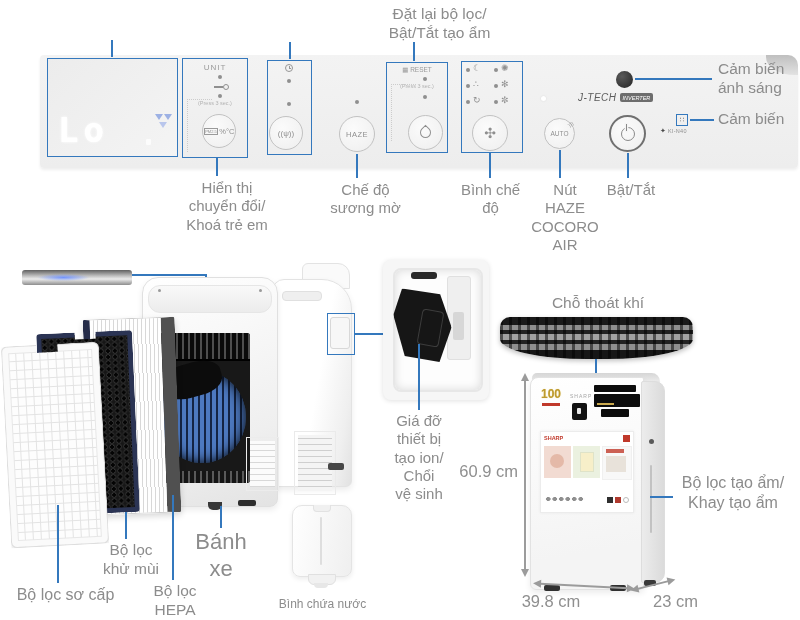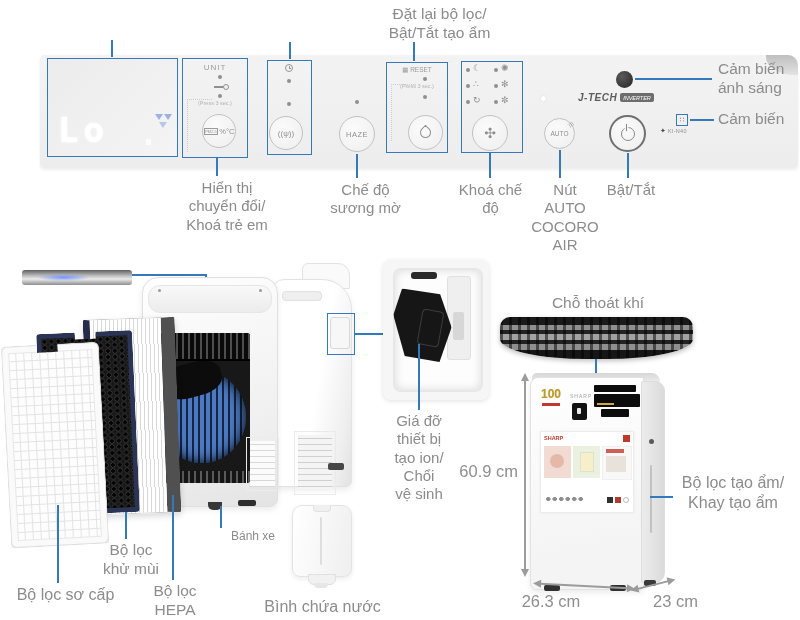--- a/index.html
+++ b/index.html
@@ -131,21 +131,21 @@
     <span>✣</span>
   </div>
 
   <div class="abs" style="left:541px;top:96px;width:5px;height:5px;border-radius:50%;background:#fff;box-shadow:0 0 2px #d8d8d8;"></div>
   <div class="pbtn" style="left:544px;top:118px;width:31px;height:31px;font-size:6.5px;">
     <span>AUTO</span>
     <span style="position:absolute;right:1px;top:2px;font-size:5px;transform:rotate(-40deg);">)))</span>
   </div>
 
   <div class="abs" style="left:578px;top:92px;display:flex;align-items:center;gap:3px;">
-    <span style="font-size:10px;font-weight:bold;font-style:italic;color:#5d5d5d;letter-spacing:.5px;">J-TECH</span>
+    <span style="font-size:10px;font-weight:normal;font-style:italic;color:#5d5d5d;letter-spacing:.5px;">J-TECH</span>
     <span style="font-size:5.5px;font-style:italic;color:#fff;background:#6d6d6d;padding:1.5px 3px;border-radius:2px;">INVERTER</span>
   </div>
 
   <div class="abs" style="left:616px;top:71px;width:17px;height:17px;border-radius:50%;background:radial-gradient(circle at 35% 32%,#5a5a5a,#232323);"></div>
   <div class="pbtn" style="left:609px;top:115px;width:37px;height:37px;border:2.5px solid #707070;">
     <span class="pwr"></span>
   </div>
 
   <div class="abs" style="left:660px;top:127px;display:flex;align-items:center;gap:2px;">
     <span style="font-size:7px;color:#4a4a4a;">✦</span>
@@ -165,24 +165,24 @@
 ánh sáng</div>
   <div class="lbl left" style="left:718px;top:110px;width:82px;font-size:15.5px;">Cảm biến</div>
   <div class="bl" style="left:635px;top:78px;width:77px;height:1.5px;"></div>
   <div class="bl" style="left:690px;top:119px;width:24px;height:1.5px;"></div>
 
   <div class="lbl" style="left:168px;top:179px;width:118px;">Hiển thị
 chuyển đổi/
 Khoá trẻ em</div>
   <div class="lbl" style="left:318px;top:181px;width:95px;">Chế độ
 sương mờ</div>
-  <div class="lbl" style="left:443px;top:181px;width:95px;">Khoá chế
+  <div class="lbl" style="left:443px;top:181px;width:95px;">Bình chế
 độ</div>
   <div class="lbl" style="left:527px;top:181px;width:76px;">Nút
-AUTO
+HAZE
 COCORO
 AIR</div>
   <div class="lbl" style="left:597px;top:181px;width:68px;">Bật/Tắt</div>
   <div class="bl" style="left:216px;top:158px;width:1.5px;height:18px;"></div>
   <div class="bl" style="left:356px;top:154px;width:1.5px;height:24px;"></div>
   <div class="bl" style="left:489px;top:153px;width:1.5px;height:25px;"></div>
   <div class="bl" style="left:559px;top:150px;width:1.5px;height:28px;"></div>
   <div class="bl" style="left:627px;top:153px;width:1.5px;height:25px;"></div>
 
   <div class="abs" style="left:22px;top:270px;width:110px;height:15px;border-radius:3px;
@@ -239,21 +239,21 @@
 
   <div class="bl" style="left:57px;top:505px;width:1.5px;height:78px;z-index:5;"></div>
   <div class="lbl" style="left:8px;top:585px;width:115px;font-size:16px;">Bộ lọc sơ cấp</div>
   <div class="bl" style="left:125px;top:512px;width:1.5px;height:27px;z-index:5;"></div>
   <div class="lbl" style="left:95px;top:541px;width:72px;font-size:15.5px;">Bộ lọc
 khử mùi</div>
   <div class="bl" style="left:172px;top:495px;width:1.5px;height:85px;z-index:5;"></div>
   <div class="lbl" style="left:140px;top:582px;width:70px;font-size:15.5px;">Bộ lọc
 HEPA</div>
   <div class="bl" style="left:220px;top:506px;width:1.5px;height:22px;z-index:5;"></div>
-  <div class="lbl" style="left:185px;top:529px;width:72px;font-size:12px;margin-left:32px;">Bánh xe</div>
+  <div class="lbl" style="left:185px;top:529px;width:72px;font-size:22px;">Bánh xe</div>
 
   <div class="abs" style="left:272px;top:263px;width:82px;height:238px;">
     <div style="position:absolute;left:30px;top:0;width:46px;height:24px;background:#fafafa;border:1px solid #e3e3e3;border-radius:6px 12px 0 0;"></div>
     <div style="position:absolute;left:0;top:16px;width:78px;height:206px;
          background:linear-gradient(100deg,#ffffff 55%,#efefef 85%,#e2e2e2);
          border:1px solid #e3e3e3;border-radius:12px 30px 6px 6px;box-shadow:0 3px 6px rgba(0,0,0,.08);"></div>
     <div style="position:absolute;left:10px;top:28px;width:38px;height:8px;background:#efefef;border:1px solid #e0e0e0;border-radius:4px;"></div>
     <div style="position:absolute;left:58px;top:54px;width:18px;height:30px;border:1px solid #d8d8d8;border-radius:3px;background:#f7f7f7;"></div>
     <div style="position:absolute;left:22px;top:168px;width:34px;height:56px;background:#f4f4f4;border:1px solid #eaeaea;
          background-image:repeating-linear-gradient(180deg,#cfcfcf 0 1px,transparent 1px 6px);background-clip:content-box;padding:3px;"></div>
@@ -282,21 +282,21 @@
 vệ sinh</div>
 
   <div class="abs" style="left:292px;top:505px;width:58px;height:85px;">
     <div style="position:absolute;left:0;top:0;width:58px;height:70px;background:linear-gradient(100deg,#ffffff,#efefef);
          border:1px solid #e4e4e4;border-radius:10px 10px 8px 8px;box-shadow:0 2px 5px rgba(0,0,0,.08);"></div>
     <div style="position:absolute;left:21px;top:0;width:16px;height:6px;background:#f0f0f0;border:1px solid #e2e2e2;border-top:none;border-radius:0 0 4px 4px;"></div>
     <div style="position:absolute;left:28px;top:12px;width:2px;height:48px;background:#dedede;border-radius:2px;"></div>
     <div style="position:absolute;left:16px;top:69px;width:26px;height:9px;background:#f1f1f1;border:1px solid #e0e0e0;border-radius:0 0 6px 6px;"></div>
     <div style="position:absolute;left:22px;top:78px;width:14px;height:5px;background:#e7e7e7;border-radius:0 0 4px 4px;"></div>
   </div>
-  <div class="lbl" style="left:245px;top:597px;width:155px;font-size:16px;">Bình chứa nước</div>
+  <div class="lbl" style="left:245px;top:597px;width:155px;font-size:12px;">Bình chứa nước</div>
 
   <div class="lbl" style="left:533px;top:294px;width:130px;font-size:15.5px;">Chỗ thoát khí</div>
   <div class="abs" style="left:500px;top:317px;width:193px;height:42px;border-radius:10px 10px 45% 45% / 10px 10px 20px 20px;
        background:
          repeating-linear-gradient(90deg,rgba(0,0,0,.5) 0 3px,transparent 3px 9px),
          linear-gradient(180deg,#1a1a1a 0 8px,#8f8f8f 8px 13px,#222 13px 17px,#a2a2a2 17px 23px,#222 23px 27px,#8f8f8f 27px 33px,#161616 33px);
        box-shadow:0 2px 5px rgba(0,0,0,.25);"></div>
   <div class="bl" style="left:595px;top:359px;width:1.5px;height:16px;"></div>
 
   <div class="abs" style="left:530px;top:373px;width:134px;height:219px;">
@@ -343,21 +343,21 @@
       </div>
     </div>
     <div style="position:absolute;left:14px;top:212px;width:16px;height:6px;background:#303030;border-radius:2px;"></div>
     <div style="position:absolute;left:80px;top:212px;width:16px;height:6px;background:#303030;border-radius:2px;"></div>
     <div style="position:absolute;left:114px;top:207px;width:12px;height:6px;background:#3a3a3a;border-radius:2px;"></div>
   </div>
 
   <div class="arrv" style="left:524px;top:380px;height:190px;"></div>
   <div class="dim" style="left:452px;top:462px;width:66px;text-align:right;">60.9 cm</div>
   <div class="arrh" style="left:540px;top:585px;width:88px;transform:rotate(3deg);"></div>
-  <div class="dim" style="left:512px;top:592px;width:78px;text-align:center;">26.3 cm</div>
+  <div class="dim" style="left:512px;top:592px;width:78px;text-align:center;">39.8 cm</div>
   <div class="arrh" style="left:637px;top:584px;width:32px;transform:rotate(-14deg);"></div>
   <div class="dim" style="left:653px;top:592px;width:60px;text-align:left;">23 cm</div>
 
   <div class="bl" style="left:650px;top:496px;width:23px;height:1.5px;"></div>
   <div class="lbl" style="left:668px;top:473px;width:130px;font-size:16px;">Bộ lọc tạo ẩm/
 Khay tạo ẩm</div>
 
 </div>
 
 </body></html>

